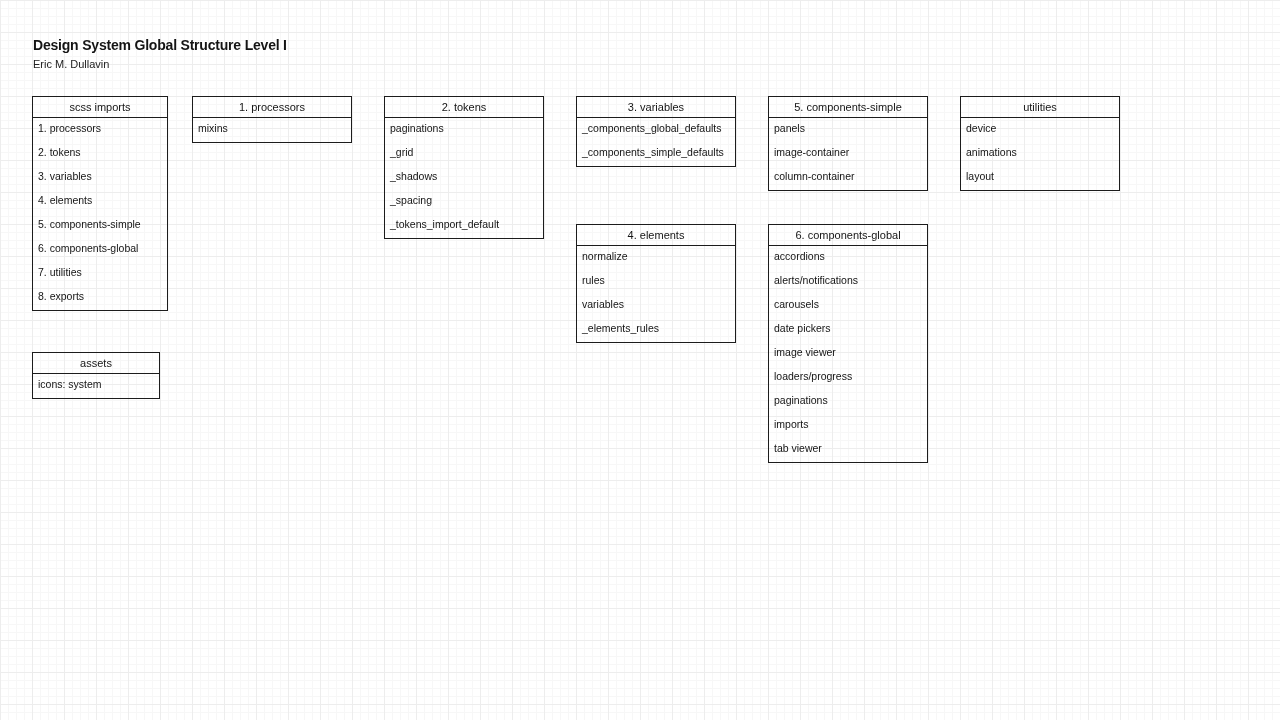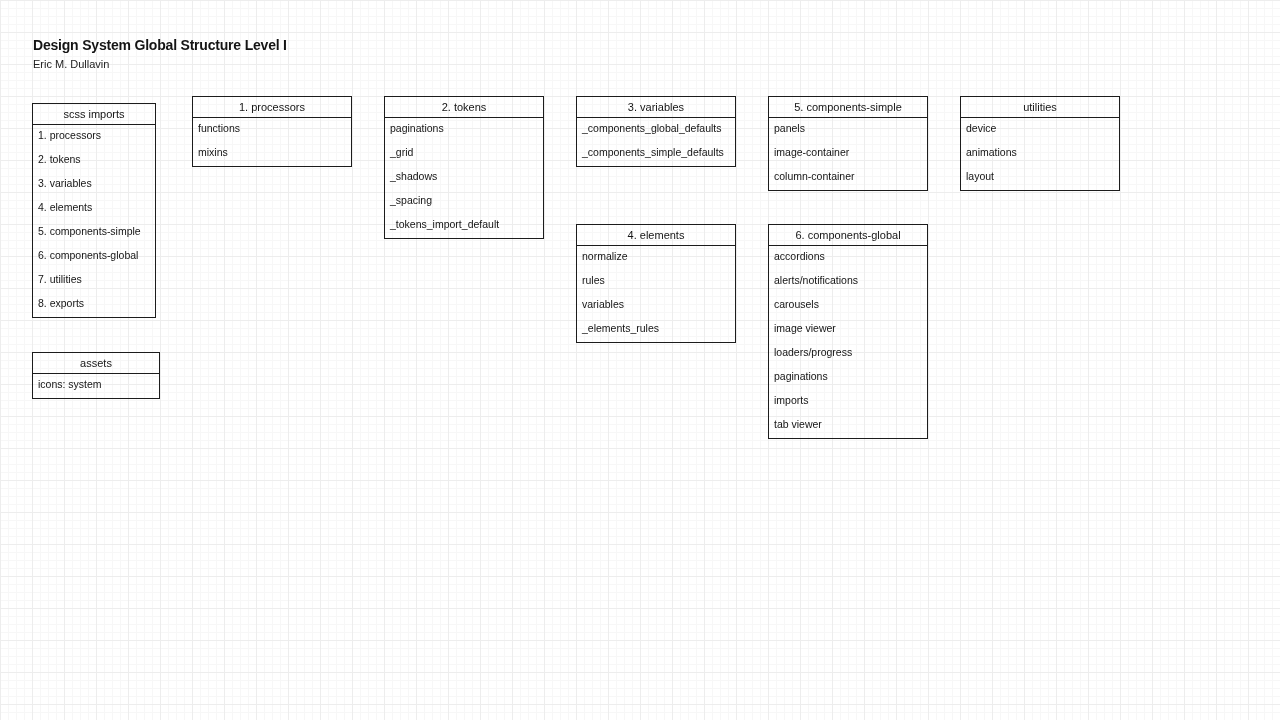--- a/index.html
+++ b/index.html
@@ -72,38 +72,37 @@
     overflow: hidden;
   }
 </style>
 </head>
 <body>
 
 <div id="canvas">
   <h1 class="diagram-title">Design System Global Structure Level I</h1>
   <div class="diagram-subtitle">Eric M. Dullavin</div>
   <div id="nodes">
-  <div class="node" style="left: 32px; top: 96px; width: 124px; margin-top: 7px;">
+  <div class="node" style="left: 32px; top: 96px; width: 136px;">
     <div class="node-header">scss imports</div>
     <div class="node-items">
           <div class="node-item">1. processors</div>
           <div class="node-item">2. tokens</div>
           <div class="node-item">3. variables</div>
           <div class="node-item">4. elements</div>
           <div class="node-item">5. components-simple</div>
           <div class="node-item">6. components-global</div>
           <div class="node-item">7. utilities</div>
           <div class="node-item">8. exports</div>
         </div>
   </div>
 
   <div class="node" style="left: 192px; top: 96px; width: 160px;">
     <div class="node-header">1. processors</div>
     <div class="node-items">
-          <div class="node-item">functions</div>
           <div class="node-item">mixins</div>
         </div>
   </div>
 
   <div class="node" style="left: 384px; top: 96px; width: 160px;">
     <div class="node-header">2. tokens</div>
     <div class="node-items">
           <div class="node-item">paginations</div>
           <div class="node-item">_grid</div>
           <div class="node-item">_shadows</div>
@@ -147,20 +146,21 @@
           <div class="node-item">_elements_rules</div>
         </div>
   </div>
 
   <div class="node" style="left: 768px; top: 224px; width: 160px;">
     <div class="node-header">6. components-global</div>
     <div class="node-items">
           <div class="node-item">accordions</div>
           <div class="node-item">alerts/notifications</div>
           <div class="node-item">carousels</div>
+          <div class="node-item">date pickers</div>
           <div class="node-item">image viewer</div>
           <div class="node-item">loaders/progress</div>
           <div class="node-item">paginations</div>
           <div class="node-item">imports</div>
           <div class="node-item">tab viewer</div>
         </div>
   </div>
 
   <div class="node" style="left: 32px; top: 352px; width: 128px;">
     <div class="node-header">assets</div>

